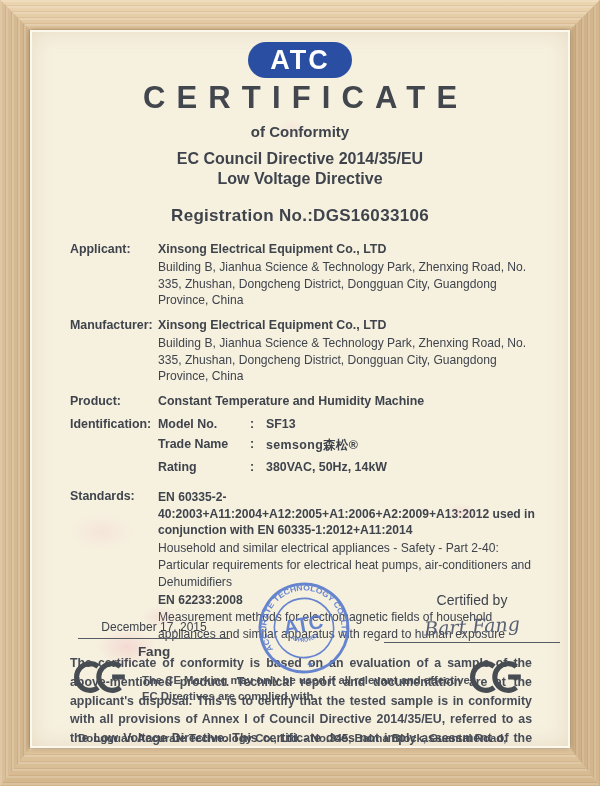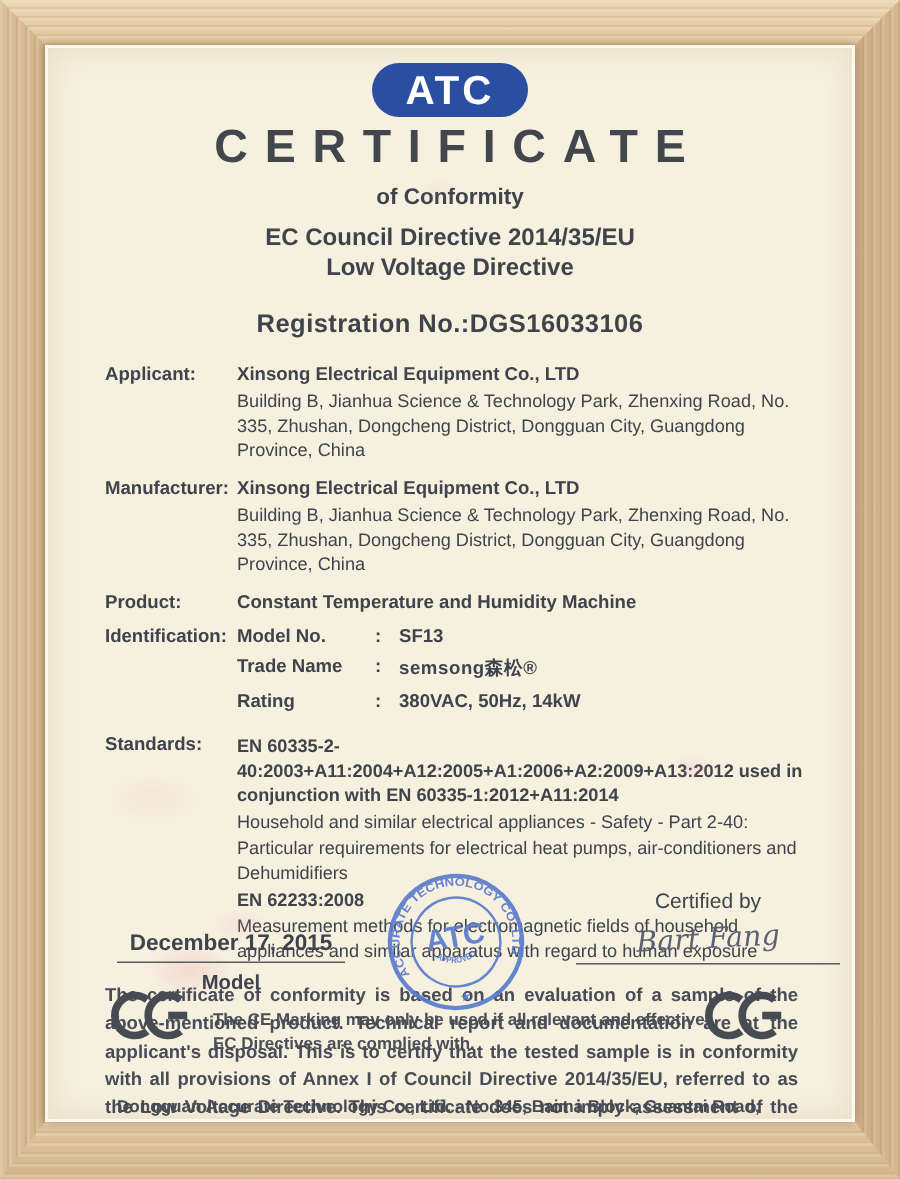--- a/index.html
+++ b/index.html
@@ -57,21 +57,21 @@
     font-size:12.35px;line-height:1.52;color:#474c56;}
   
   .stamp{position:absolute;left:224px;top:548px;width:96px;height:96px;
     transform:rotate(-10deg);opacity:.92;}
   .certified{position:absolute;left:352px;top:560px;width:176px;text-align:center;}
   .certified .cap{font-weight:normal;font-size:14px;}
   .sig{font-family:"DejaVu Serif", serif;font-style:italic;font-size:19px;color:#5a6175;
     transform:rotate(-3deg);margin-top:7px;}
   .sigline{border-bottom:1.5px solid #565b63;margin-top:5px;}
   .dateblock{position:absolute;left:46px;top:588px;width:152px;text-align:center;}
-  .dateval{font-weight:bold;font-size:15px;padding:0 4px 4px;border-bottom:1.5px solid #565b63;}
+  .dateval{font-weight:normal;font-size:12px;padding:0 4px 4px;border-bottom:1.5px solid #565b63;}
   .datelabel{font-weight:bold;font-size:13.5px;margin-top:5px;}
   .ce{position:absolute;width:54px;height:34px;}
   .ce-left{left:42px;top:628px;}
   .ce-right{left:438px;top:628px;}
   .ce-note{position:absolute;left:110px;top:641px;width:340px;text-align:left;
     font-weight:bold;font-size:11.3px;line-height:1.4;color:#4a4f58;}
   .footer-addr{position:absolute;left:46px;right:38px;top:671px;font-weight:bold;
     font-size:11.4px;line-height:1.32;color:#464b54;margin-top:28px;}
   .footer-contacts{position:absolute;left:46px;right:38px;top:701px;display:flex;
     justify-content:space-between;font-weight:bold;font-size:11.4px;color:#464b54;}
@@ -172,21 +172,21 @@
     </svg>
 
     <div class="certified">
       <div class="cap">Certified by</div>
       <div class="sig">Bart Fang</div>
       <div class="sigline"></div>
     </div>
 
     <div class="dateblock">
       <div class="dateval">December 17, 2015</div>
-      <div class="datelabel">Model</div>
+      <div class="datelabel">Fang</div>
     </div>
 
     <svg class="ce ce-left" viewBox="0 0 170 100">
       <path d="M 75.9 16.9 A 42 42 0 1 0 75.9 83.1" fill="none" stroke="#474c52" stroke-width="16"></path>
       <path d="M 145.9 16.9 A 42 42 0 1 0 145.9 83.1" fill="none" stroke="#474c52" stroke-width="16"></path>
       <line x1="120" y1="50" x2="160" y2="50" stroke="#474c52" stroke-width="16"></line>
     </svg>
     <svg class="ce ce-right" viewBox="0 0 170 100">
       <path d="M 75.9 16.9 A 42 42 0 1 0 75.9 83.1" fill="none" stroke="#474c52" stroke-width="16"></path>
       <path d="M 145.9 16.9 A 42 42 0 1 0 145.9 83.1" fill="none" stroke="#474c52" stroke-width="16"></path>

